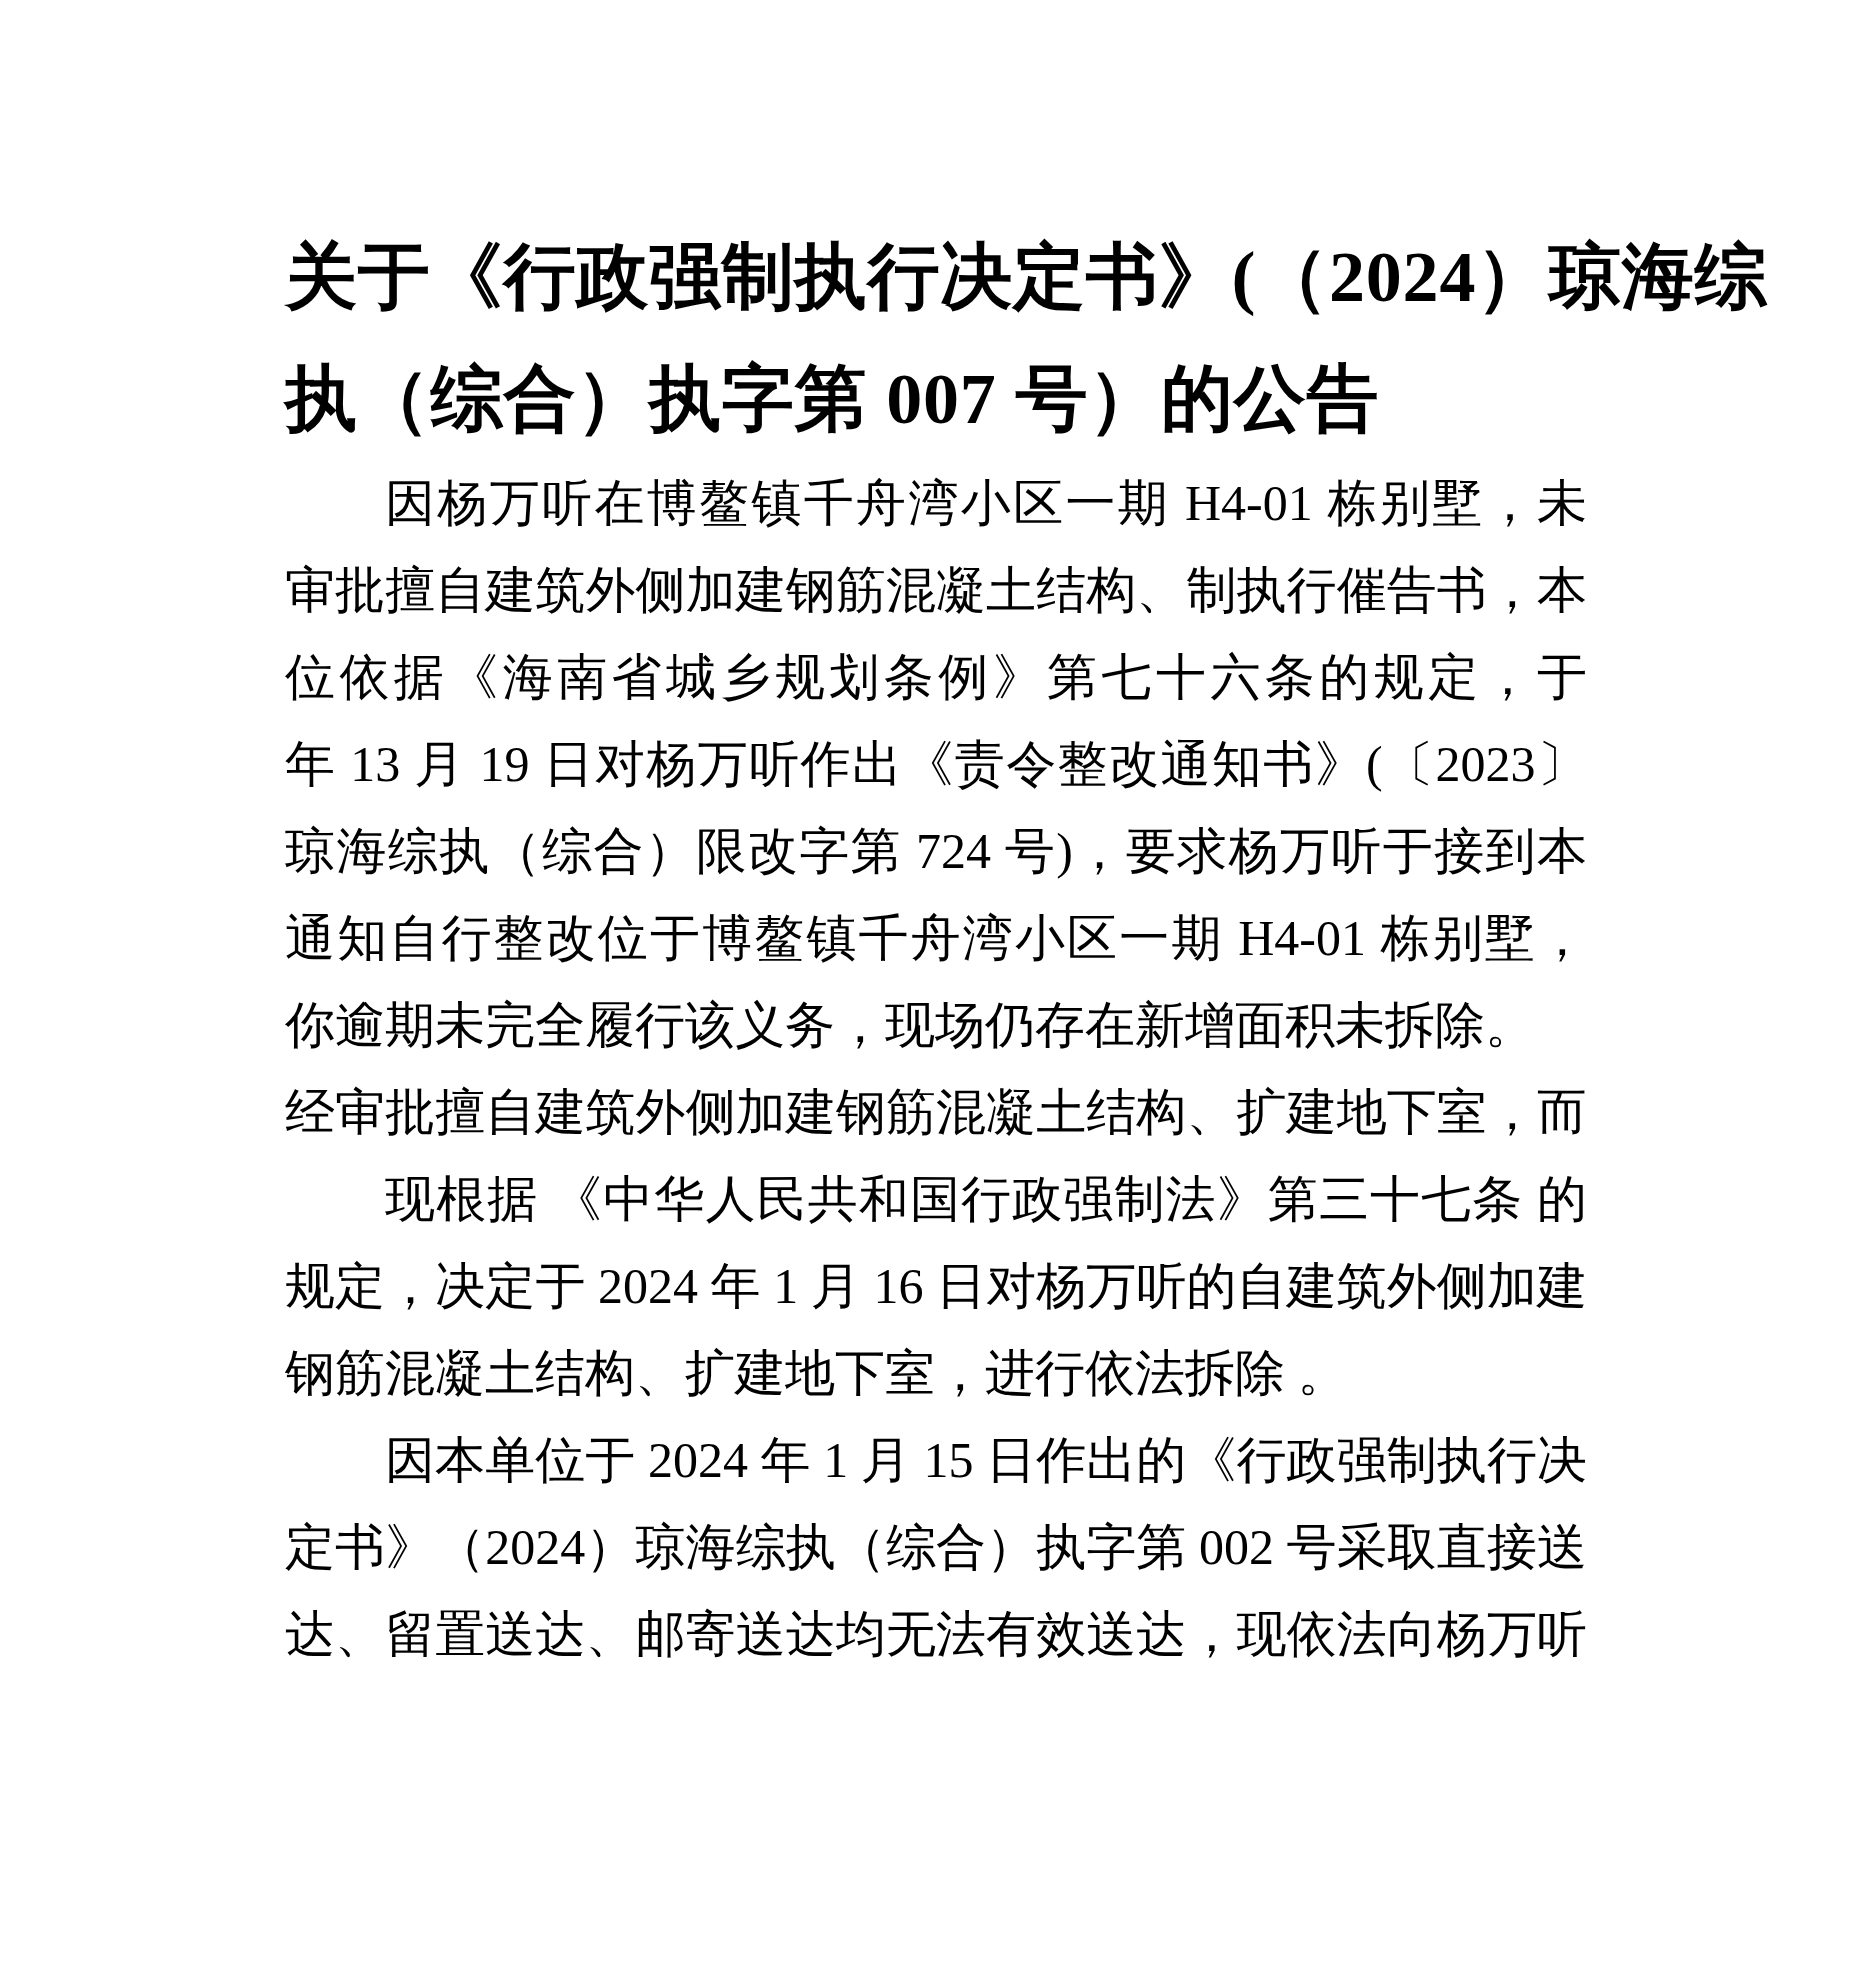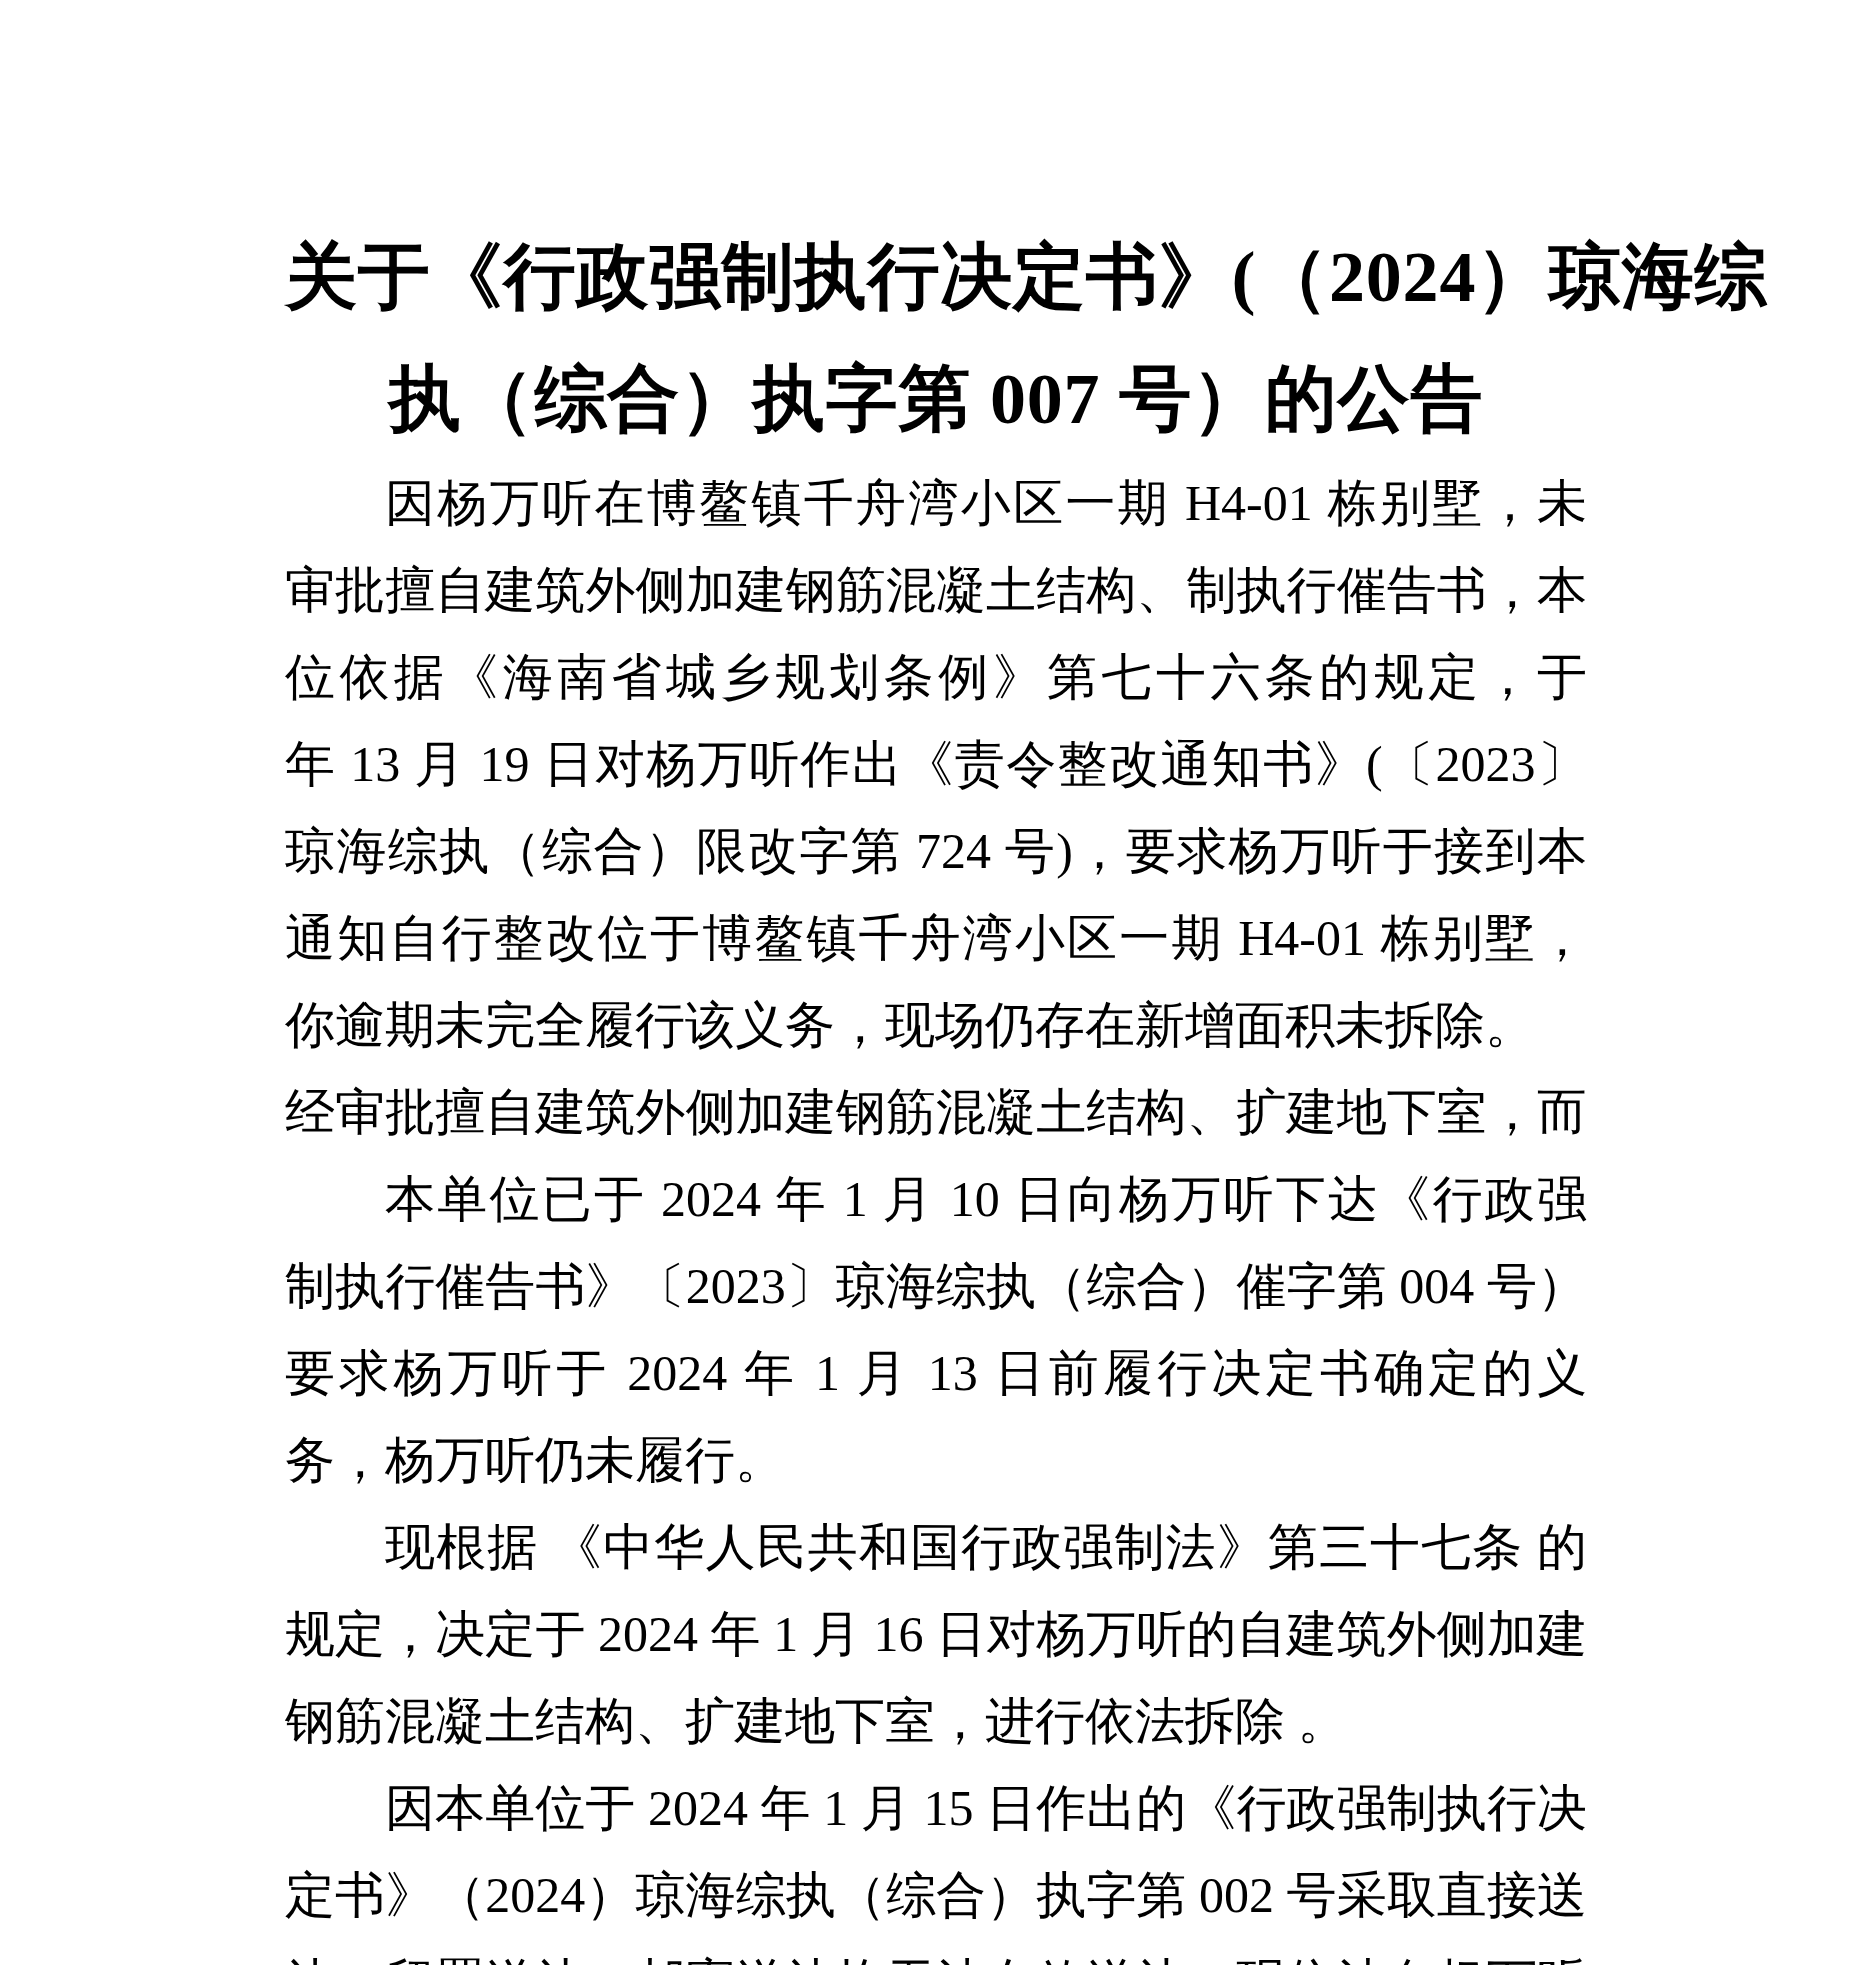--- a/index.html
+++ b/index.html
@@ -13,21 +13,20 @@
     height: 2647px;
     background: #ffffff;
     box-sizing: border-box;
     padding: 216px 285px 0 285px;
     font-family: "Liberation Serif", "DejaVu Serif", serif;
     color: #000000;
     overflow: hidden;
   }
   .title {
     margin: 0;
-    text-align: center;
     font-size: 72px;
     font-weight: 700;
     letter-spacing: 0.8px;
   }
   .title .tline {
     display: block;
     line-height: 122px;
     white-space: nowrap;
   }
   .doc-body {
@@ -66,26 +65,20 @@
       <div class="line indent full">因杨万听在博鳌镇千舟湾小区一期 H4-01 栋别墅，未经</div>
       <div class="line full">审批擅自建筑外侧加建钢筋混凝土结构、制执行催告书，本单</div>
       <div class="line full">位依据《海南省城乡规划条例》第七十六条的规定，于 2023</div>
       <div class="line full">年 13 月 19 日对杨万听作出《责令整改通知书》(〔2023〕</div>
       <div class="line full">琼海综执（综合）限改字第 724 号)，要求杨万听于接到本</div>
       <div class="line full">通知自行整改位于博鳌镇千舟湾小区一期 H4-01 栋别墅，未</div>
       <div class="line">你逾期未完全履行该义务，现场仍存在新增面积未拆除。</div>
       <div class="line full">经审批擅自建筑外侧加建钢筋混凝土结构、扩建地下室，而</div>
     </div>
 
-    <div class="paragraph">
-      <div class="line indent full">本单位已于 2024 年 1 月 10 日向杨万听下达《行政强</div>
-      <div class="line full">制执行催告书》〔2023〕琼海综执（综合）催字第 004 号）</div>
-      <div class="line full">要求杨万听于 2024 年 1 月 13 日前履行决定书确定的义</div>
-      <div class="line">务，杨万听仍未履行。</div>
-    </div>
 
     <div class="paragraph">
       <div class="line indent full">现根据 《中华人民共和国行政强制法》第三十七条 的</div>
       <div class="line full">规定，决定于 2024 年 1 月 16 日对杨万听的自建筑外侧加建</div>
       <div class="line">钢筋混凝土结构、扩建地下室，进行依法拆除 。</div>
     </div>
 
     <div class="paragraph">
       <div class="line indent full">因本单位于 2024 年 1 月 15 日作出的《行政强制执行决</div>
       <div class="line full">定书》（2024）琼海综执（综合）执字第 002 号采取直接送</div>

